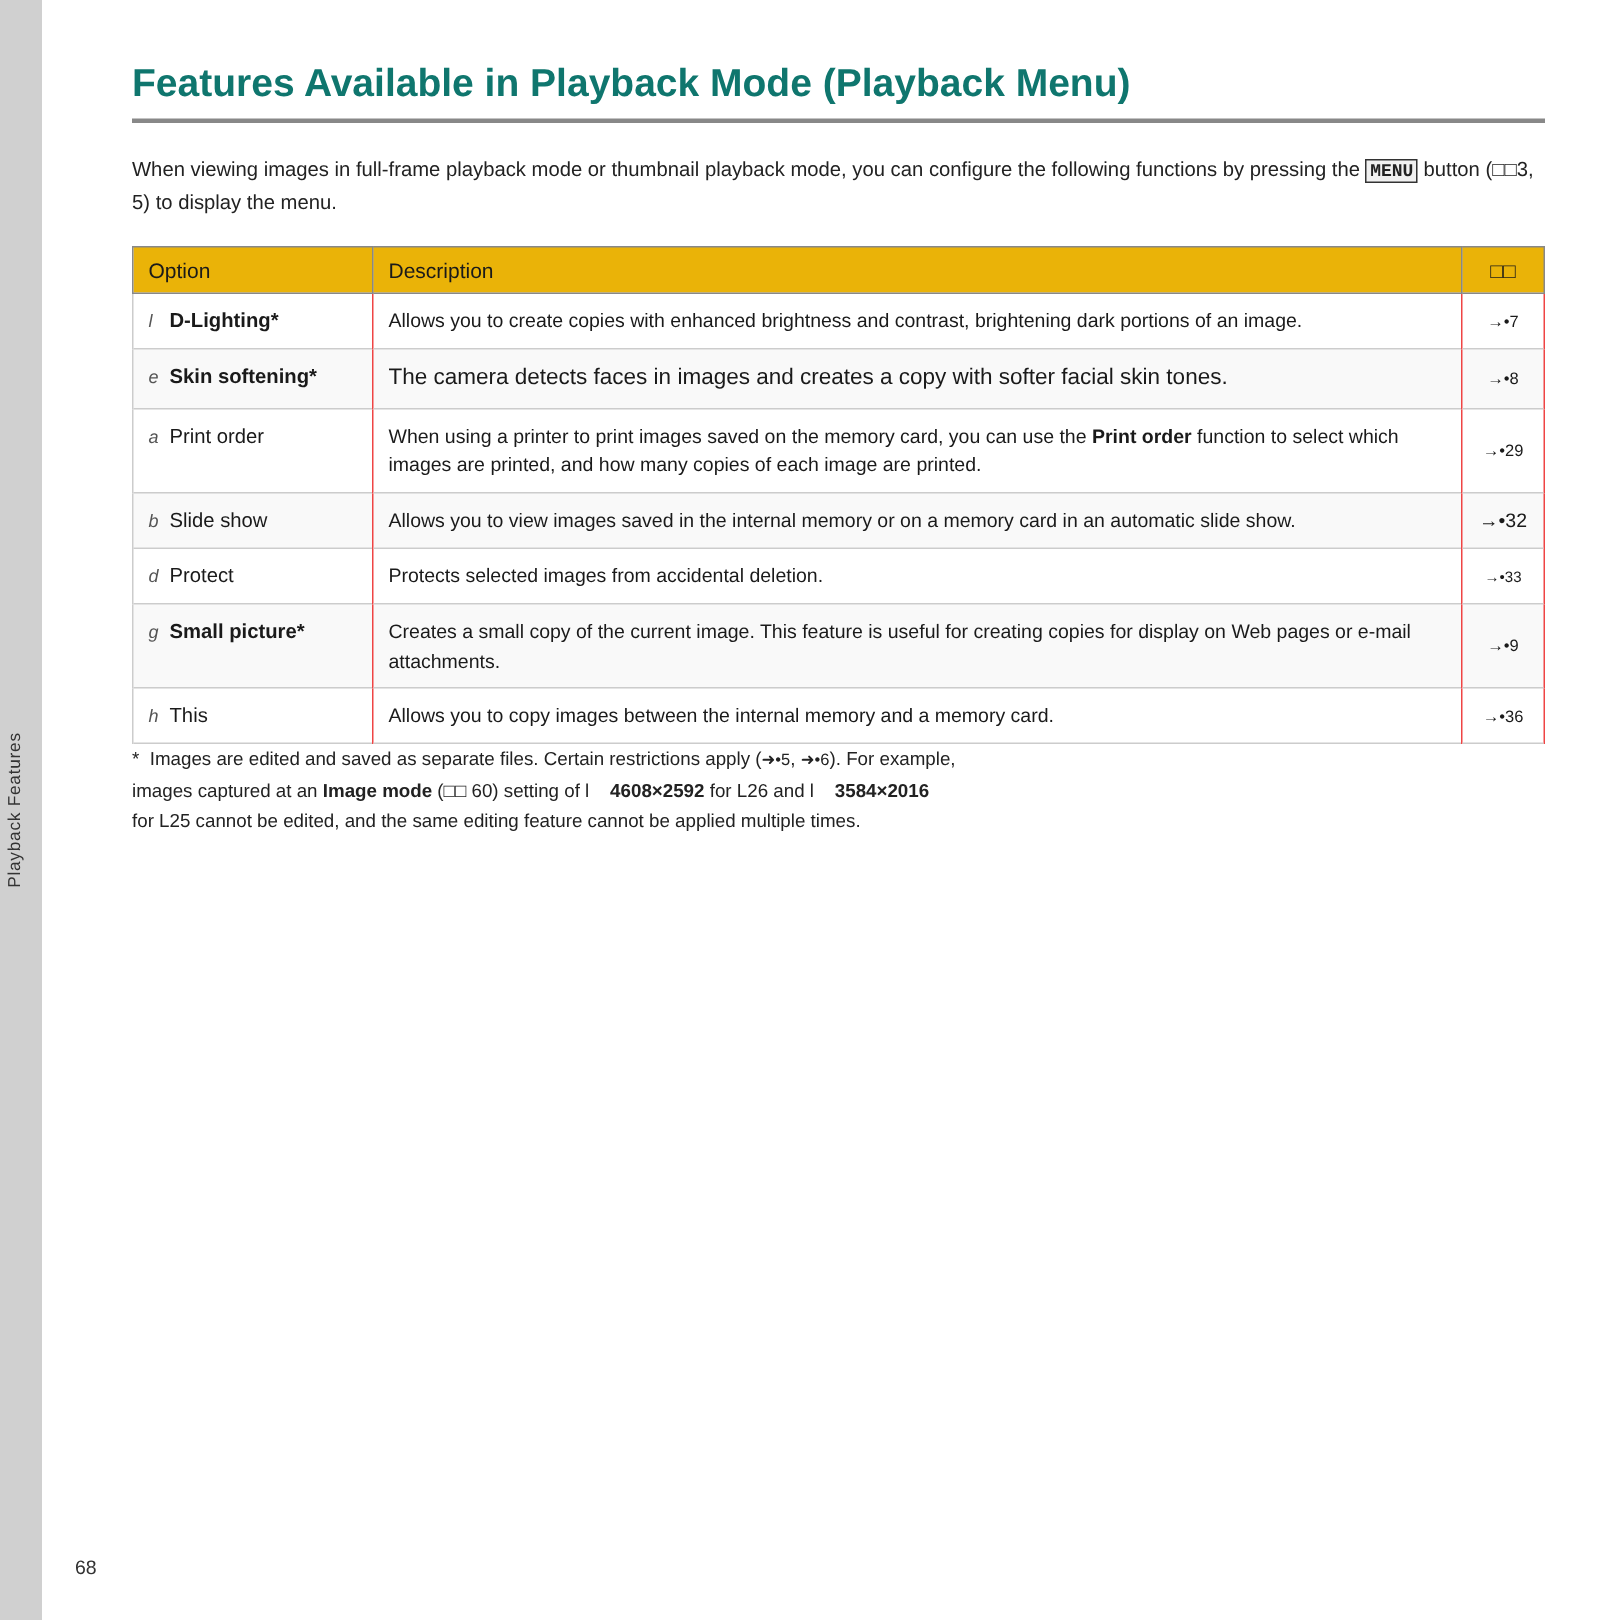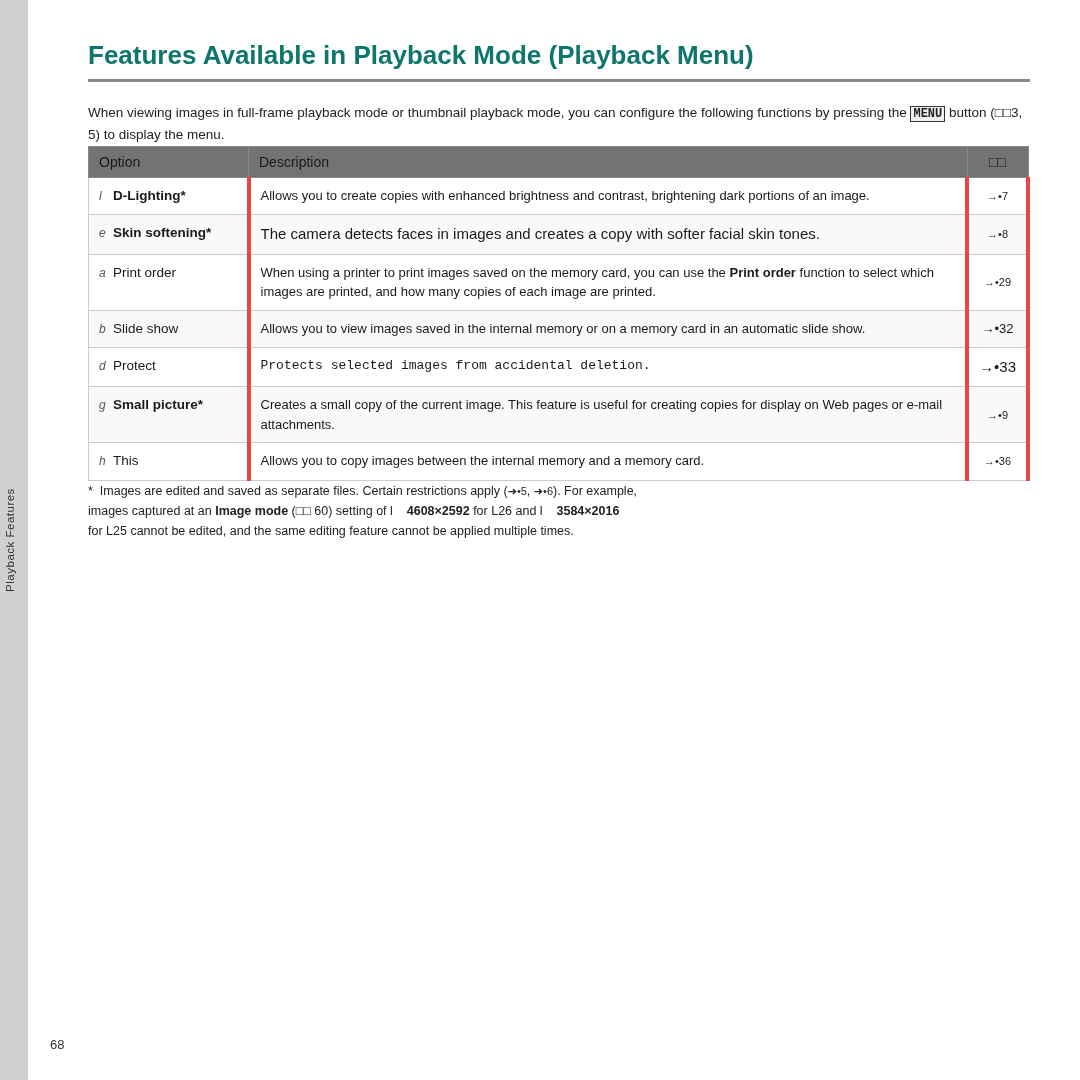--- a/index.html
+++ b/index.html
@@ -37,40 +37,41 @@
       font-weight: bold;
       color: #0f766e;
       margin-bottom: 20px;
       padding-bottom: 8px;
       border-bottom: 3px solid #888;
     }
 
     .intro-text {
       font-size: 13.5px;
       line-height: 1.6;
+      margin-bottom: 18px;
       color: #222;
     }
 
     .menu-keyword {
       font-weight: bold;
       font-family: 'Courier New', monospace;
       font-size: 12px;
       border: 1px solid #333;
       padding: 0 2px;
       background: #f0f0f0;
     }
 
     table {
       width: 100%;
       border-collapse: collapse;
       font-size: 13px;
     }
 
     table thead tr {
-      background: #737373;
+      background: #eab308;
     }
 
     table thead th {
       padding: 7px 10px;
       text-align: left;
       font-weight: normal;
       font-size: 14px;
       border: 1px solid #888;
     }
 
@@ -83,21 +84,21 @@
     }
 
     table tbody tr:nth-child(even) {
       background: #f9f9f9;
     }
 
     table tbody td {
       padding: 8px 10px;
       vertical-align: top;
       border-left: 1px solid #ccc;
-      border-right: 4px solid #ef4444;
+      border-right: 1px solid #ef4444;
       line-height: 1.5;
     }
 
     table tbody td.col-option {
       font-size: 13.5px;
       white-space: nowrap;
     }
 
     table tbody td.col-icon {
       text-align: center;
@@ -183,22 +184,22 @@
           <td style="font-size: 13px;">When using a printer to print images saved on the memory card, you can use the <strong>Print order</strong> function to select which images are printed, and how many copies of each image are printed.</td>
           <td class="col-icon"><span style="font-size:11px; white-space:nowrap;">→•29</span></td>
         </tr>
         <tr>
           <td class="col-option"><span class="option-letter">b </span><span class="option-name">Slide show</span></td>
           <td style="font-size: 13px;">Allows you to view images saved in the internal memory or on a memory card in an automatic slide show.</td>
           <td class="col-icon"><span style="font-size:13px; white-space:nowrap;">→•32</span></td>
         </tr>
         <tr>
           <td class="col-option"><span class="option-letter">d </span><span class="option-name">Protect</span></td>
-          <td style="font-size: 13px; font-family: Liberation Mono, monospace;">Protects selected images from accidental deletion.</td>
-          <td class="col-icon"><span style="font-size:15px; white-space:nowrap;">→•33</span></td>
+          <td style="font-size: 13px;">Protects selected images from accidental deletion.</td>
+          <td class="col-icon"><span style="font-size:10px; white-space:nowrap;">→•33</span></td>
         </tr>
         <tr>
           <td class="col-option"><span class="option-letter">g </span><span class="option-name"><strong>Small picture*</strong></span></td>
           <td style="font-size: 13px;">Creates a small copy of the current image. This feature is useful for creating copies for display on Web pages or e-mail attachments.</td>
           <td class="col-icon"><span style="font-size:11px; white-space:nowrap;">→•9</span></td>
         </tr>
         <tr>
           <td class="col-option"><span class="option-letter">h </span><span class="option-name">This</span></td>
           <td style="font-size: 13px;">Allows you to copy images between the internal memory and a memory card.</td>
           <td class="col-icon"><span style="font-size:11px; white-space:nowrap;">→•36</span></td>

